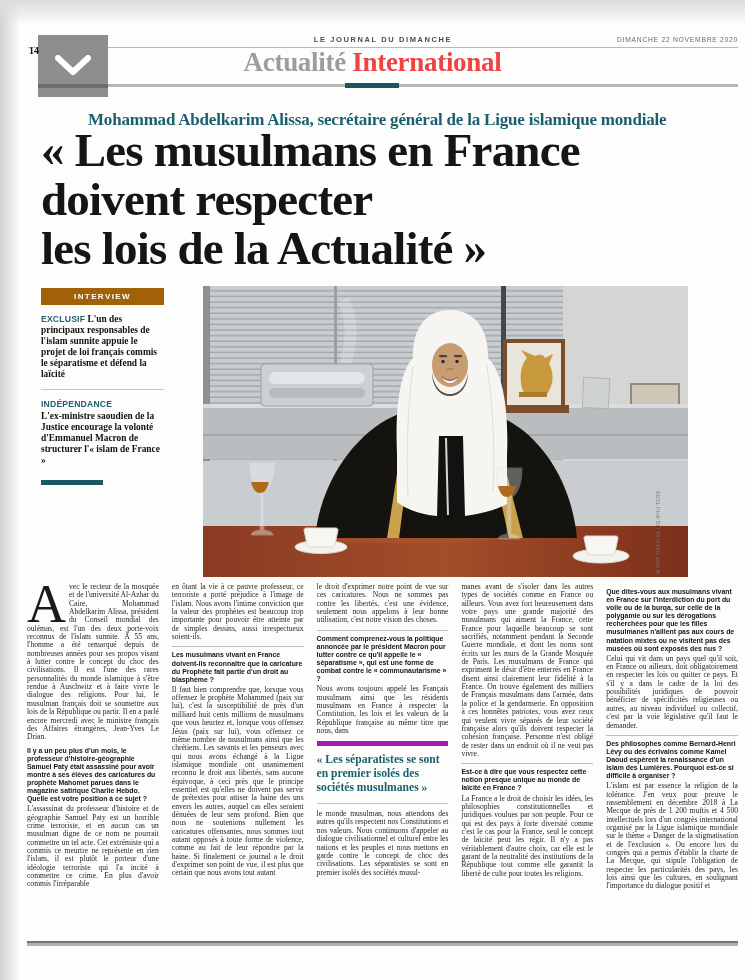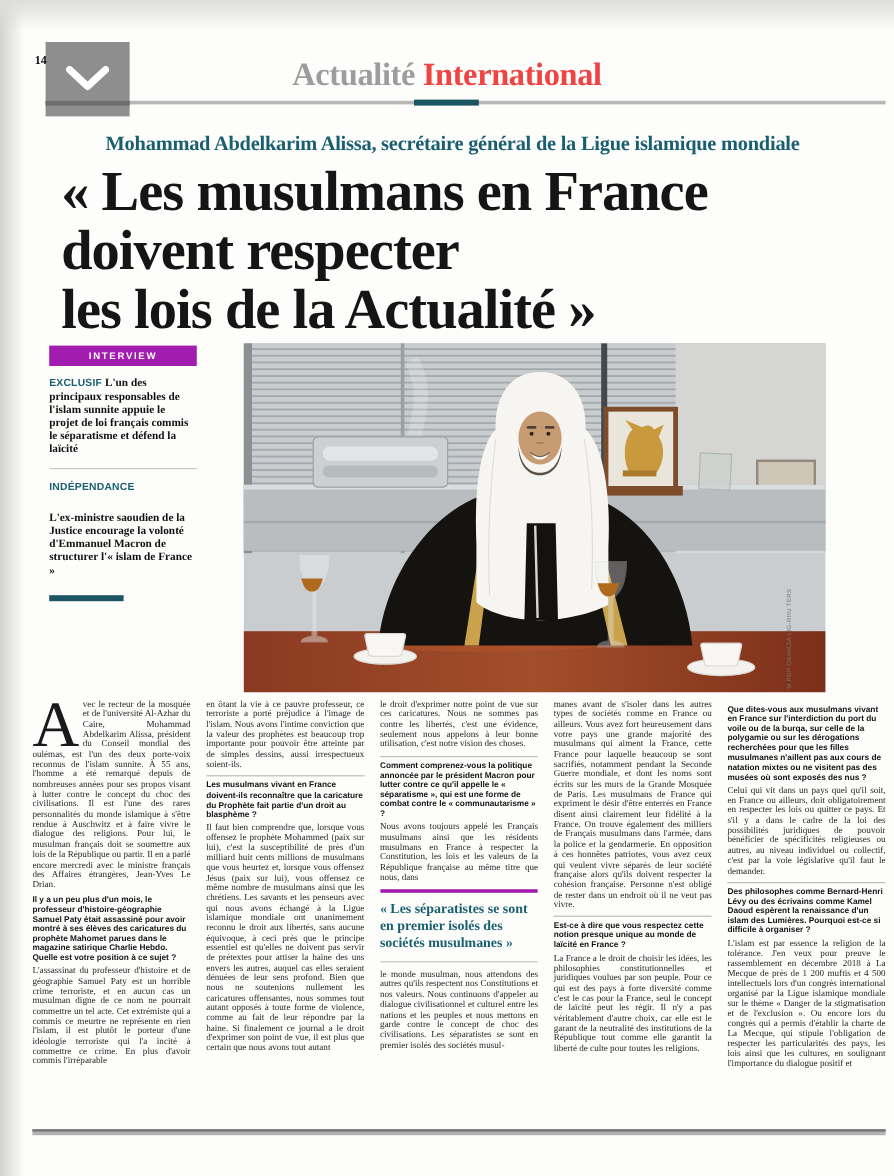--- a/index.html
+++ b/index.html
@@ -23,63 +23,67 @@
   .section-head{position:absolute;top:47px;left:0;right:0;text-align:center;z-index:2;
         font-weight:bold;font-size:27px;font-family:"Liberation Serif",serif;letter-spacing:-.3px;}
   .sec-light{color:#9d9d9d;}
   .sec-dark{color:#ef4444;}
   .section-rule{position:absolute;top:84px;left:38px;right:7px;height:3px;background:#b7b7b7;}
   .teal-seg{position:absolute;top:83px;left:345px;width:54px;height:5px;background:#1c5664;z-index:2;}
 
   
   .kicker{position:absolute;top:110px;left:88px;right:10px;font-weight:bold;font-size:17px;
         color:#1a5f6f;letter-spacing:-.2px;}
-  .headline{position:absolute;top:124px;left:39px;right:10px;margin:12px;font-weight:bold;
+  .headline{position:absolute;top:124px;left:39px;right:10px;margin:2px;font-weight:bold;
         font-size:47px;line-height:49px;color:#151515;letter-spacing:-.8px;}
 
   
   .sidebar{position:absolute;top:288px;left:41px;width:123px;}
-  .badge{background:#a21caf;color:#fff;font-family:"Liberation Sans",sans-serif;font-weight:bold;
+  .badge{background:#a16207;color:#fff;font-family:"Liberation Sans",sans-serif;font-weight:bold;
         font-size:8px;line-height:17px;text-align:center;letter-spacing:1.4px;}
   .sb{font-weight:bold;font-size:9.4px;line-height:11px;color:#101010;margin:9px 0 8px;}
   .sb .lbl{color:#1a5f6f;font-family:"Liberation Sans",sans-serif;font-size:8.6px;letter-spacing:.2px;}
-  .sb .lbl.block{display:block;margin-bottom:16px;}
+  .sb .lbl.block{display:block;margin-bottom:1px;}
   .sidebar hr{border:none;border-top:1px solid #c7c7c7;margin:9px 0;}
   .teal-bar{width:62px;height:5px;background:#1c5664;margin-top:14px;}
 
   
   .photo{position:absolute;top:286px;left:203px;width:485px;height:291px;margin:0;}
   .credit{position:absolute;left:452px;top:198px;height:90px;writing-mode:vertical-rl;
         transform:rotate(180deg);font-family:"Liberation Sans",sans-serif;font-size:5px;
         color:#777;letter-spacing:.3px;white-space:nowrap;}
 
   
   .body-cols{position:absolute;top:583px;left:27px;right:7px;height:357px;display:flex;gap:13px;
         overflow:hidden;}
   .col{flex:1 1 0;min-width:0;}
   .blk{margin:0 0 3px;}
   .blk.lead,.blk.answer{font-family:"Liberation Serif",serif;font-size:7.6px;line-height:8.35px;
         color:#1f1f1f;text-align:justify;}
   .blk.question{font-family:"Liberation Sans",sans-serif;font-weight:bold;font-size:6.9px;
         line-height:8.1px;color:#141414;margin:5px 0 2px;text-align:left;}
   .blk.ruled{border-top:1px solid #bcbcbc;padding-top:4px;}
   .blk.quote{font-family:"Liberation Serif",serif;font-weight:bold;font-size:11.6px;line-height:13.6px;
-        color:#19606f;border-top:3px solid #a21caf;border-bottom:1px solid #c3c3c3;
+        color:#19606f;border-top:5px solid #a21caf;border-bottom:1px solid #c3c3c3;
         padding:7px 0 9px;margin:6px 0;}
   .dropcap{float:left;font-family:"Liberation Serif",serif;font-weight:normal;font-size:54px;
         line-height:40px;padding:1px 3px 0 0;color:#1a1a1a;}
 
   .bottom-rule{position:absolute;top:941px;left:27px;right:7px;height:3px;background:#b2b2b2;
         border-top:2px solid #757575;}
 </style>
 </head>
 <body>
 
 <div class="page">
 
+  <div class="topbar">
+    <span class="masthead">LE JOURNAL DU DIMANCHE</span>
+    <span class="date">DIMANCHE 22 NOVEMBRE 2020</span>
+  </div>
   <span class="pagenum" style="position:absolute;left:29px;top:45px;">14</span>
 
   <div class="logo-box">
     <svg width="36" height="22" viewBox="0 0 36 22">
       <polyline points="3,3 18,17 33,3" fill="none" stroke="#ffffff" stroke-width="6" stroke-linecap="round" stroke-linejoin="round"></polyline>
     </svg>
   </div>
 
   <div class="section-head">
     <span class="sec-light">Actualité</span>

